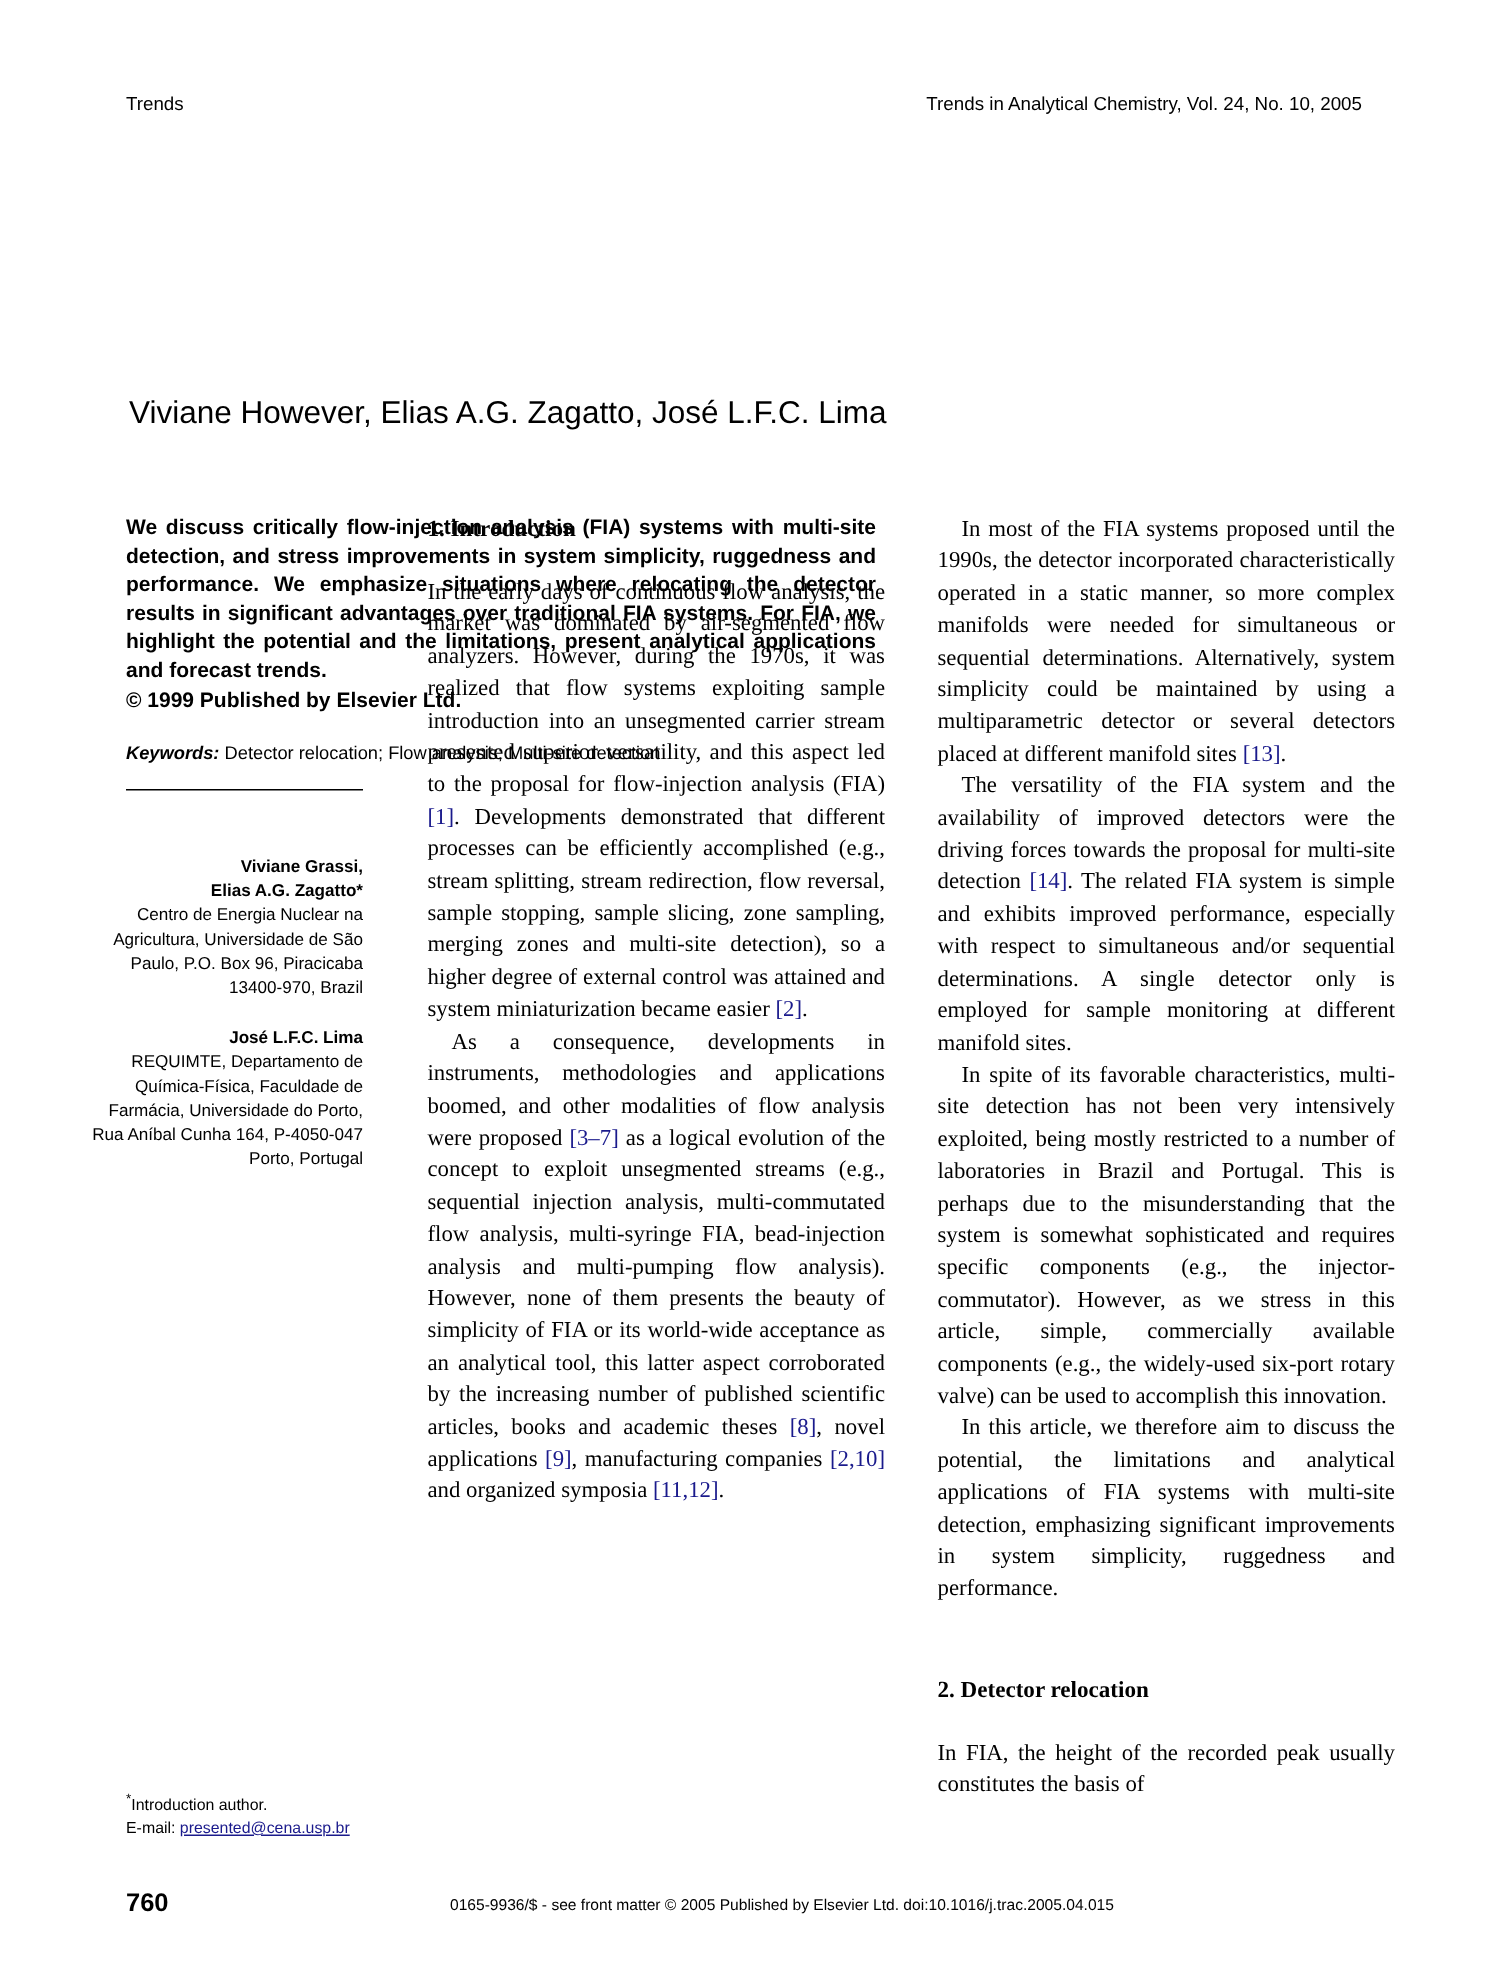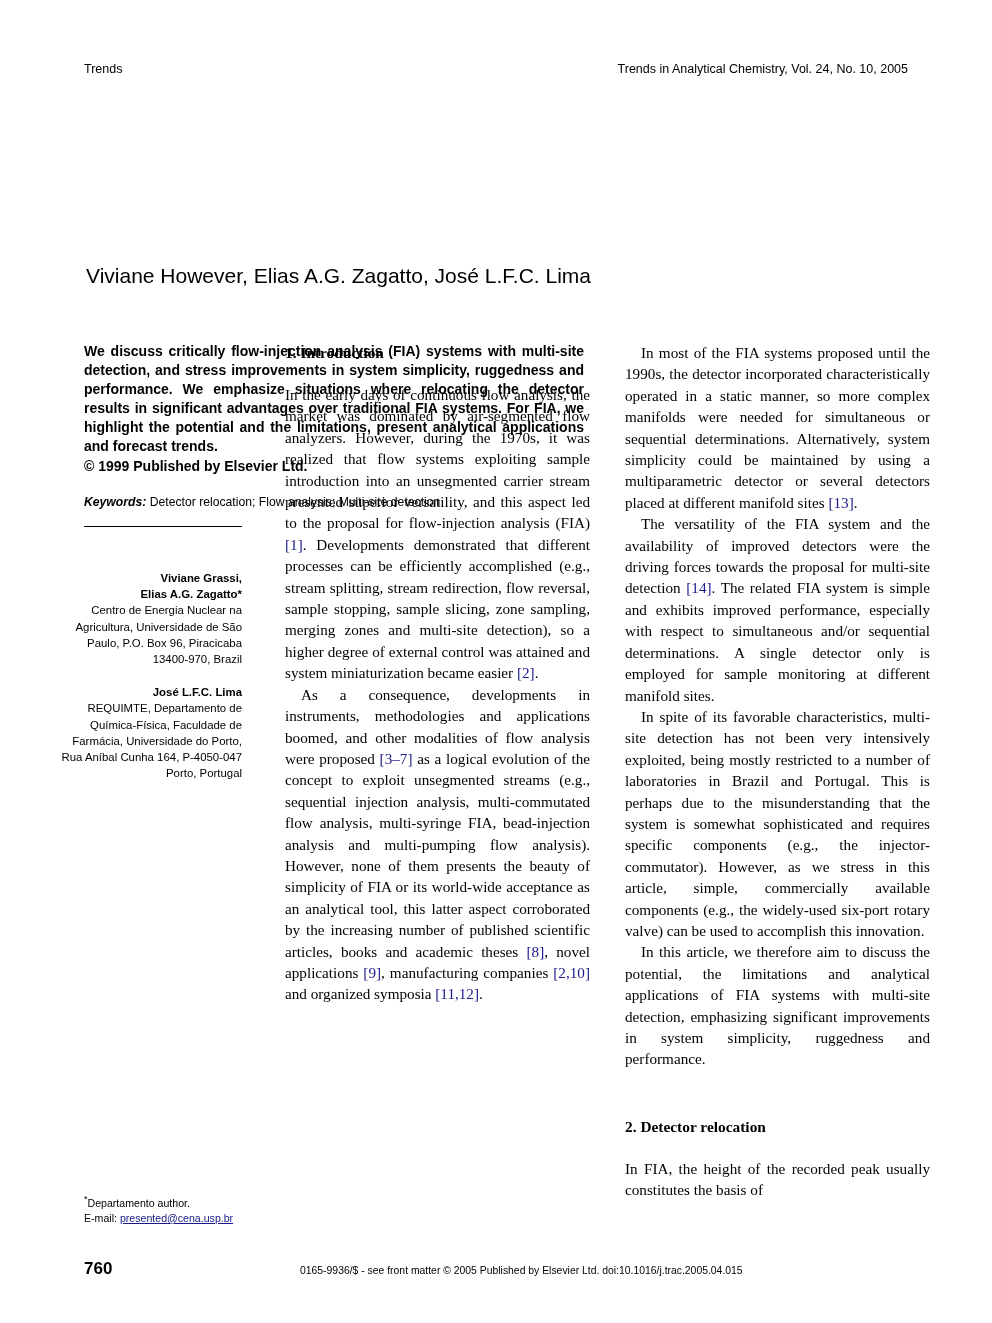--- a/index.html
+++ b/index.html
@@ -231,21 +231,21 @@
       <span class="aff-names">Viviane Grassi,<br>Elias A.G. Zagatto*</span>
       <span class="aff-body">Centro de Energia Nuclear na Agricultura, Universidade de São Paulo, P.O. Box 96, Piracicaba 13400-970, Brazil</span>
     </span>
     <span class="aff-group">
       <span class="aff-names">José L.F.C. Lima</span>
       <span class="aff-body">REQUIMTE, Departamento de Química-Física, Faculdade de Farmácia, Universidade do Porto, Rua Aníbal Cunha 164, P-4050-047 Porto, Portugal</span>
     </span>
   </div>
 
   <div class="footnote">
-    <span class="fn-line"><sup>*</sup><span>Departamento author.</span></span>
+    <span class="fn-line"><sup>*</sup><span>Introduction author.</span></span>
     <span class="fn-line"><span>E-mail: </span><a class="email-link" href="#">presented@cena.usp.br</a></span>
   </div>
 
   <div class="col col-1">
     <h2 class="sec-head">1. Introduction</h2>
 
     <p class="noindent"><span>In the early days of continuous flow analysis, the market was dominated by air-segmented flow analyzers. However, during the 1970s, it was realized that flow systems exploiting sample introduction into an unsegmented carrier stream presented superior versatility, and this aspect led to the proposal for flow-injection analysis (FIA) </span><span class="ref">[1]</span><span>. Developments demonstrated that different processes can be efficiently accomplished (e.g., stream splitting, stream redirection, flow reversal, sample stopping, sample slicing, zone sampling, merging zones and multi-site detection), so a higher degree of external control was attained and system miniaturization became easier </span><span class="ref">[2]</span><span>.</span></p>
 
     <p><span>As a consequence, developments in instruments, methodologies and applications boomed, and other modalities of flow analysis were proposed </span><span class="ref">[3–7]</span><span> as a logical evolution of the concept to exploit unsegmented streams (e.g., sequential injection analysis, multi-commutated flow analysis, multi-syringe FIA, bead-injection analysis and multi-pumping flow analysis). However, none of them presents the beauty of simplicity of FIA or its world-wide acceptance as an analytical tool, this latter aspect corroborated by the increasing number of published scientific articles, books and academic theses </span><span class="ref">[8]</span><span>, novel applications </span><span class="ref">[9]</span><span>, manufacturing companies </span><span class="ref">[2,10]</span><span> and organized symposia </span><span class="ref">[11,12]</span><span>.</span></p>
   </div>

